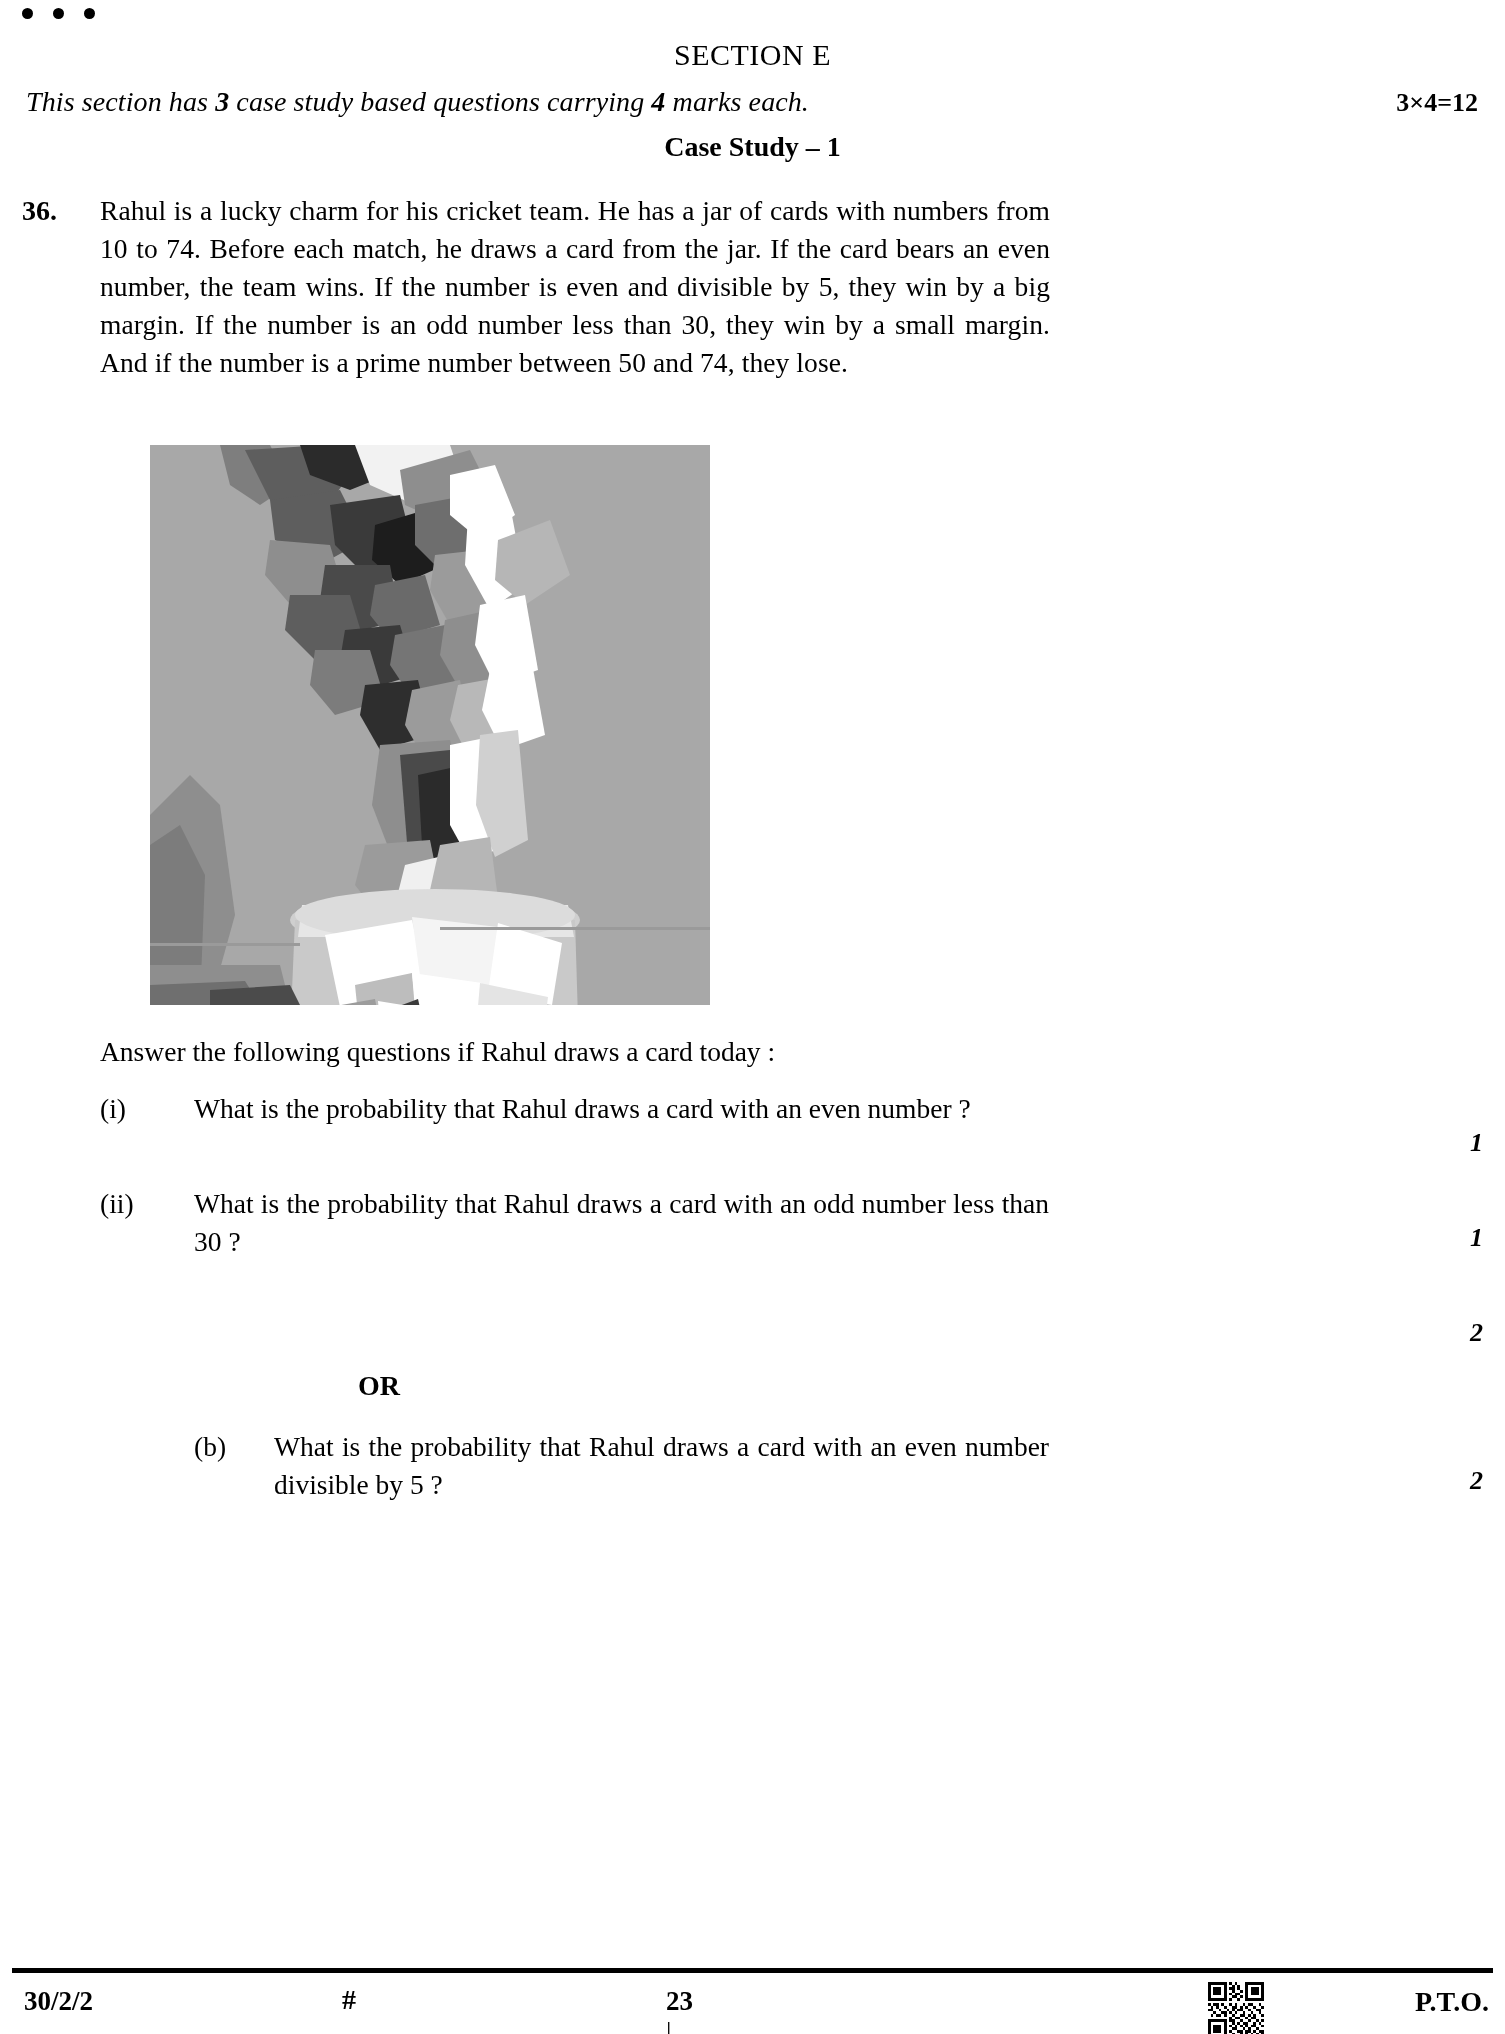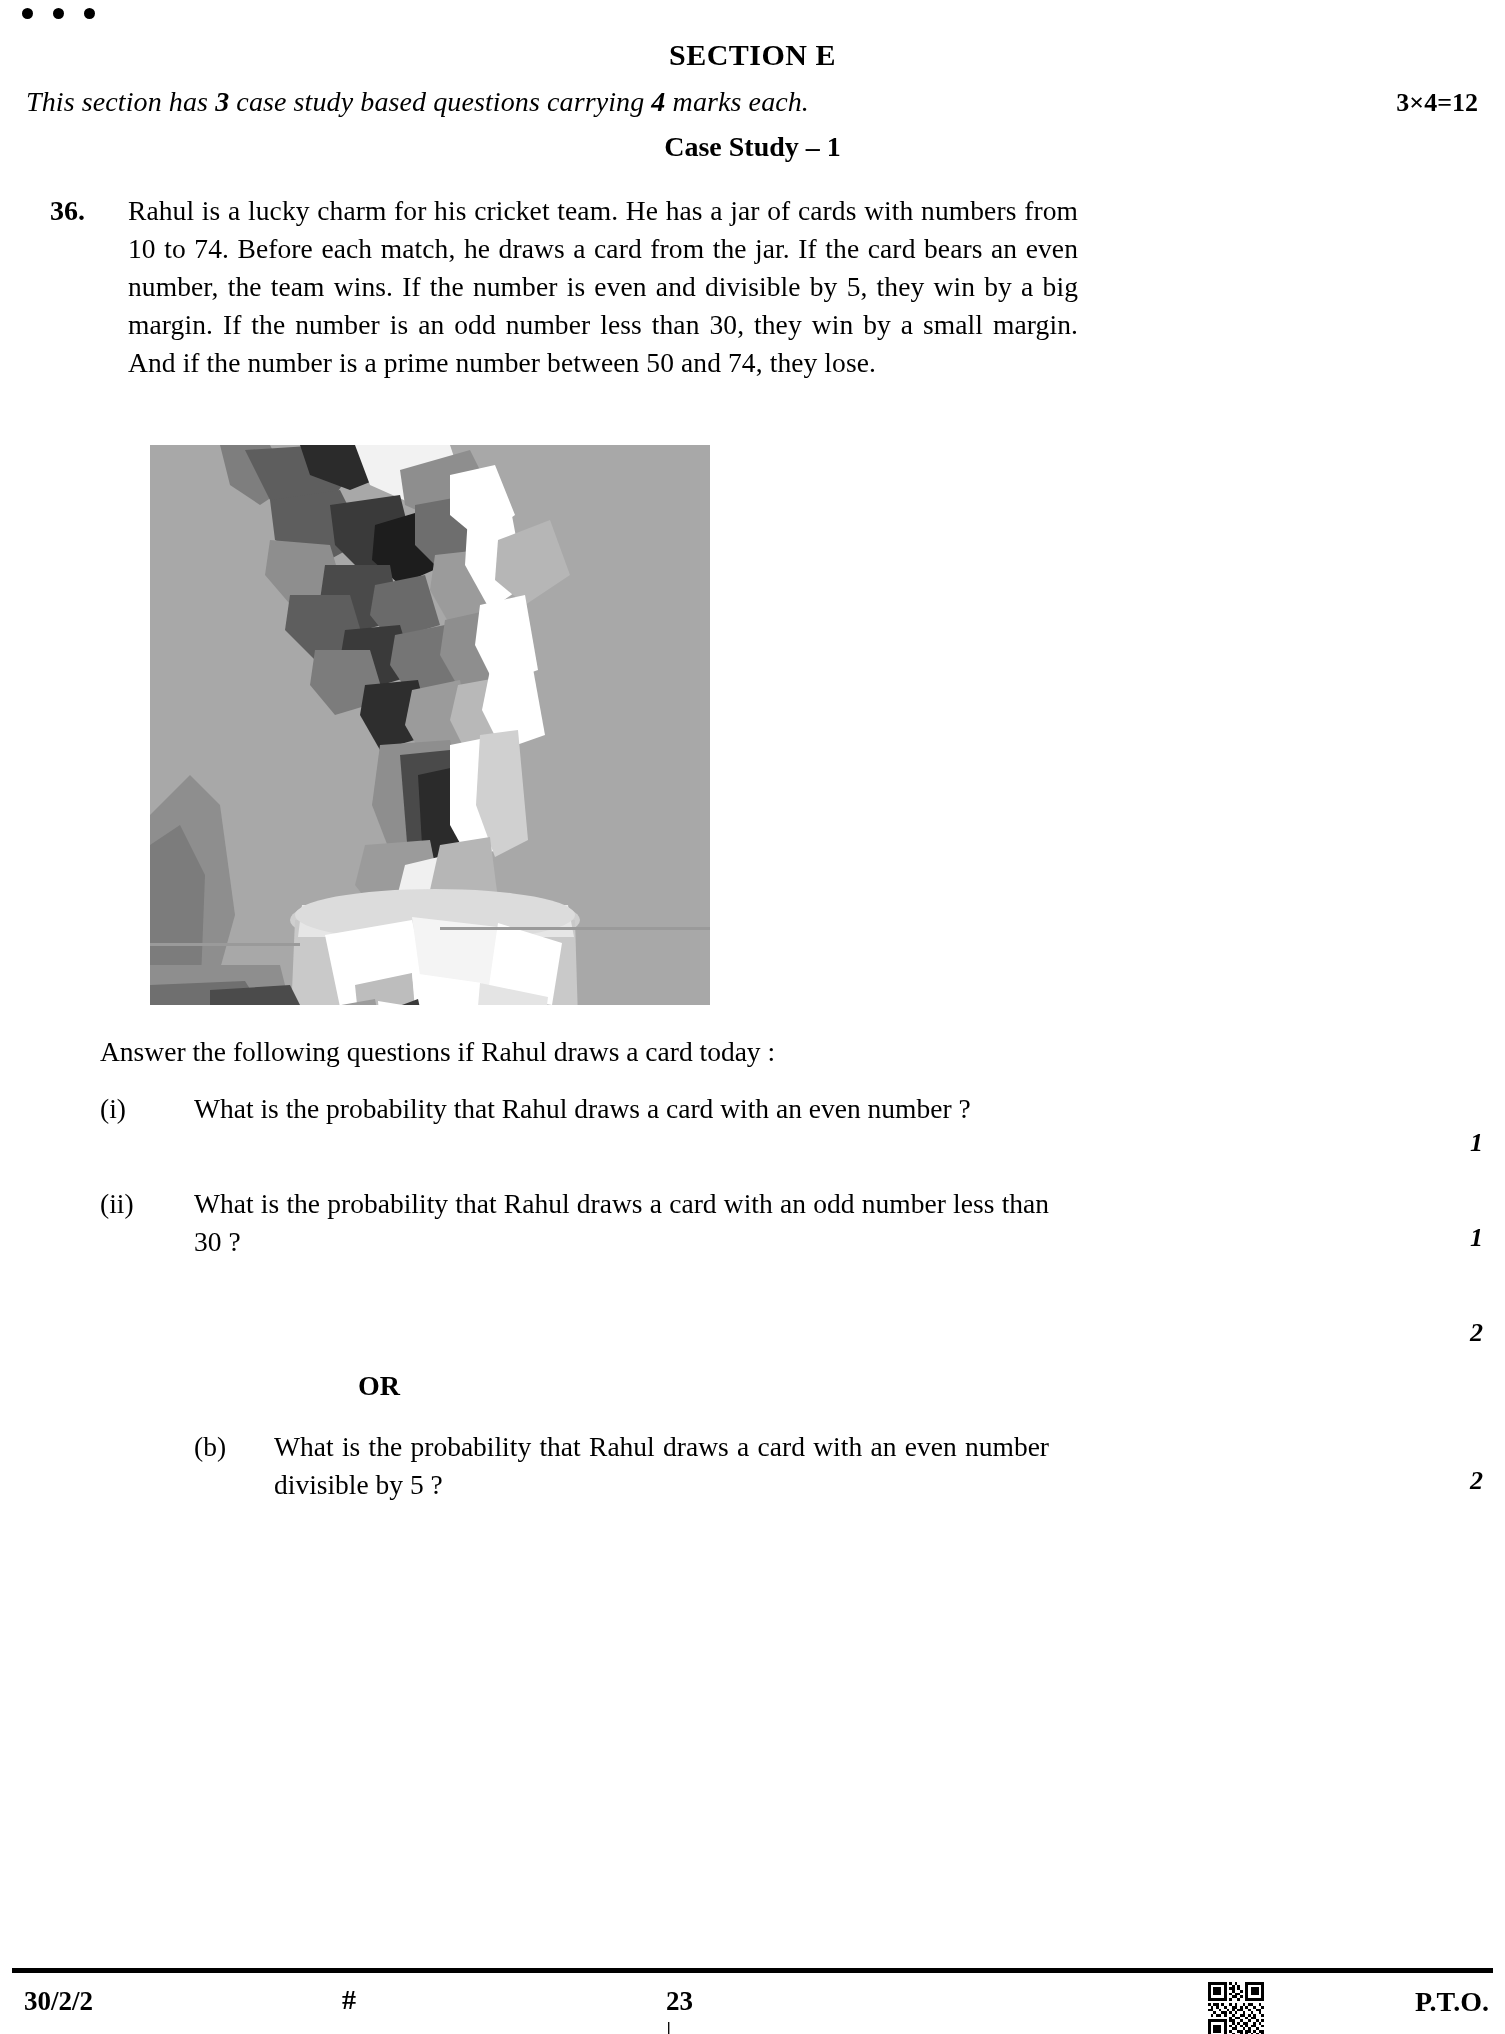--- a/index.html
+++ b/index.html
@@ -39,21 +39,21 @@
   }
 
   
   .section-title {
     position: absolute;
     top: 38px;
     left: 0;
     width: 1505px;
     text-align: center;
     font-size: 30px;
-    font-weight: bold;
+    font-weight: normal;
     letter-spacing: 0.5px;
   }
 
   .section-note-row {
     position: absolute;
     top: 86px;
     left: 26px;
     width: 1452px;
     display: flex;
     align-items: flex-end;
@@ -89,21 +89,20 @@
     width: 1440px;
     display: flex;
     align-items: flex-start;
   }
   .q-num {
     width: 78px;
     flex: 0 0 78px;
     font-size: 28px;
     font-weight: bold;
     line-height: 38px;
-    margin-left: 28px;
   }
   .q-body {
     width: 950px;
     font-size: 27.5px;
     line-height: 38px;
     text-align: justify;
     text-align-last: left;
     letter-spacing: 0.1px;
   }
 

